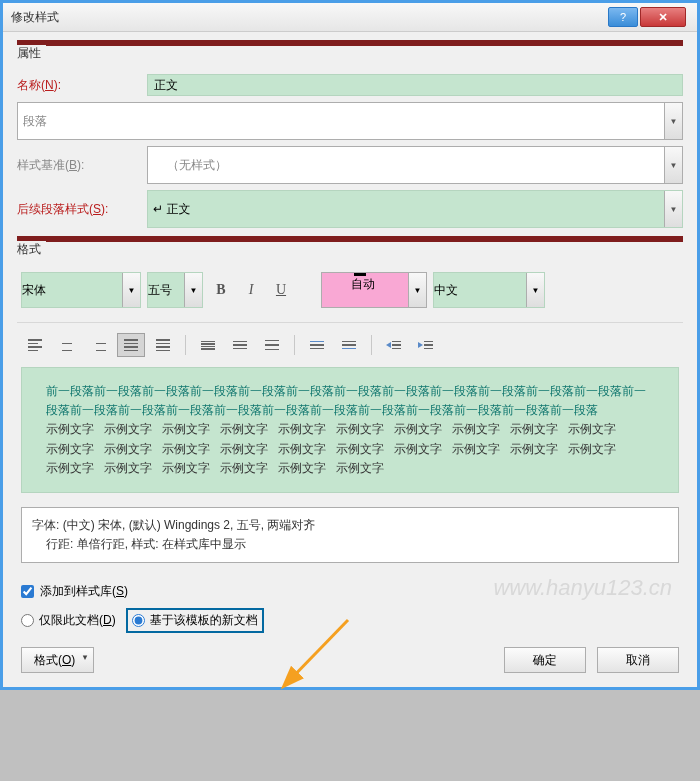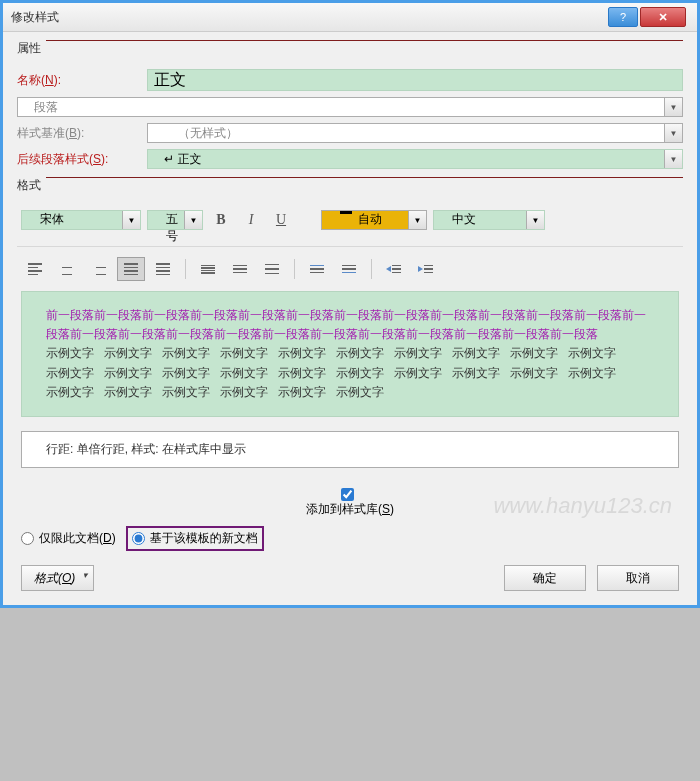--- a/index.html
+++ b/index.html
@@ -5,53 +5,53 @@
 * { box-sizing: border-box; margin: 0; padding: 0; }
 body { font-family: "Microsoft YaHei", "SimSun", Arial, sans-serif; font-size: 12px; background: #c0c0c0; }
 .dialog { width: 700px; background: #f0f0f0; border: 3px solid #4a9ee8; position: relative; }
 .titlebar { background: linear-gradient(to bottom, #f8f8f8, #e6e6e6); padding: 4px 11px 4px 8px; display: flex; align-items: center; justify-content: space-between; border-bottom: 1px solid #ccc; }
 .titlebar-title { font-size: 12px; color: #333; }
 .titlebar-btns { display: flex; }
 .tb-btn { width: 30px; height: 20px; display: flex; align-items: center; justify-content: center; font-size: 11px; cursor: pointer; margin-left: 2px; }
 .tb-help { background: linear-gradient(to bottom, #7bb8f0, #3a8dd8); color: white; border: 1px solid #2978c7; border-radius: 2px; }
 .tb-close { background: linear-gradient(to bottom, #e88080, #c83838); width: 46px; color: white; border: 1px solid #a02828; border-radius: 2px; font-weight: bold; }
 .content { padding: 8px 14px 14px 14px; }
-.fieldset { border: none; border-top: 1px solid #7f1d1d; margin-bottom: 8px; }
+.fieldset { border: none; border-top: 6px solid #7f1d1d; margin-bottom: 8px; }
 .fieldset-label { display: inline-block; background: #f0f0f0; color: #333; padding-right: 5px; margin-top: -8px; margin-bottom: 6px; }
 .prop-row { display: flex; align-items: center; margin: 6px 0; }
 .prop-label { width: 130px; color: #b91c1c; }
 .prop-label .u { text-decoration: underline; }
-.txt-input { flex: 1; height: 22px; padding: 2px 6px; background: #c5e5cf; border: 1px solid #b5d5bf; font-size: 16px; }
-.select { flex: 1; height: 20px; position: relative; background: #fff; border: 1px solid #adadad; display: flex; align-items: center; padding: 0 16px; }
+.txt-input { flex: 1; height: 22px; padding: 2px 6px; background: #c5e5cf; border: 1px solid #b5d5bf; font-size: 12px; }
+.select { flex: 1; height: 38px; position: relative; background: #fff; border: 1px solid #adadad; display: flex; align-items: center; padding: 0 5px; }
 .select.green { background: #c5e5cf; border-color: #b5d5bf; }
 .select.disabled { color: #888; }
 .select .arrow { position: absolute; right: 0; top: 0; width: 18px; height: 100%; border-left: 1px solid #adadad; background: linear-gradient(to bottom, #f8f8f8, #dedede); display: flex; align-items: center; justify-content: center; font-size: 8px; color: #555; }
 .fmt-row { display: flex; align-items: center; gap: 6px; margin: 8px 0 14px 0; padding-left: 4px; }
-.fmt-sel { position: relative; background: #c5e5cf; border: 1px solid #b5d5bf; height: 20px; display: flex; align-items: flex-start; padding: 0 22px 0 18px; }
-.fmt-sel.white { background: #eab308; border-color: #adadad; }
+.fmt-sel { position: relative; background: #c5e5cf; border: 1px solid #b5d5bf; height: 36px; display: flex; align-items: center; padding: 0 22px 0 0; }
+.fmt-sel.white { background: #f9a8d4; border-color: #adadad; flex-direction: column; }
 .fmt-sel .arr2 { position: absolute; right: 0; top: 0; width: 18px; height: 100%; border-left: 1px solid #adadad; background: linear-gradient(to bottom, #f8f8f8, #dedede); display: flex; align-items: center; justify-content: center; font-size: 8px; }
 .fmt-btn { width: 24px; height: 24px; border: none; background: transparent; display: flex; align-items: center; justify-content: center; font-family: "Times New Roman"; font-size: 14px; color: #555; cursor: pointer; }
 .hr-light { border: none; border-top: 1px solid #d8d8d8; margin: 4px 0 10px 0; }
 .para-row { display: flex; align-items: center; gap: 4px; padding-left: 4px; margin-bottom: 10px; }
 .para-btn { width: 28px; height: 24px; border: 1px solid transparent; background: transparent; display: flex; align-items: center; justify-content: center; cursor: pointer; }
 .para-btn.active { background: #d5d5d5; border: 1px solid #a0a0a0; }
 .para-sep { width: 1px; height: 20px; background: #c8c8c8; margin: 0 4px; }
 .preview-box { background: #c5e5cf; border: 1px solid #b5d5bf; padding: 14px 24px; margin: 0 4px; font-size: 12px; line-height: 1.6; }
-.prev-dim { color: #a21caf; }
+.prev-dim { color: #0f766e; }
 .prev-txt { color: #333; font-family: "SimSun"; }
 .prev-txt span { margin-right: 10px; white-space: nowrap; }
 .desc-box { border: 1px solid #adadad; background: #fff; padding: 8px 10px; margin: 14px 4px 0 4px; font-size: 12px; color: #333; line-height: 1.6; }
-.check-row { display: flex; align-items: center; margin: 20px 4px 8px 4px; font-size: 12px; flex-direction: column; }
+.check-row { display: flex; align-items: center; margin: 20px 4px 8px 4px; font-size: 12px; }
 .check-row input[type=checkbox] { margin-right: 6px; accent-color: #2a7ad2; }
 .radio-row { display: flex; align-items: center; margin: 4px 4px 14px 4px; font-size: 12px; }
 .radio-row label { display: flex; align-items: center; margin-right: 10px; }
 .radio-row input[type=radio] { margin-right: 5px; accent-color: #2a7ad2; }
-.red-box { border: 2px solid #701a75; padding: 2px 4px; display: flex; align-items: center; }
+.red-box { border: 2px solid #0369a1; padding: 2px 4px; display: flex; align-items: center; }
 .bottom-row { display: flex; align-items: center; justify-content: space-between; margin: 0 4px; }
-.fmt-dd-btn { height: 26px; padding: 0 18px 0 12px; border: 1px solid #adadad; background: linear-gradient(to bottom, #fcfcfc, #e4e4e4); font-size: 12px; cursor: pointer; position: relative; font-style: italic; }
+.fmt-dd-btn { height: 26px; padding: 0 18px 0 12px; border: 1px solid #adadad; background: linear-gradient(to bottom, #fcfcfc, #e4e4e4); font-size: 12px; cursor: pointer; position: relative; }
 .fmt-dd-btn::after { content: "▾"; position: absolute; right: 6px; font-size: 9px; color: #444; }
 .btn { height: 26px; padding: 0 28px; border: 1px solid #adadad; background: linear-gradient(to bottom, #fcfcfc, #e4e4e4); font-size: 12px; cursor: pointer; margin-left: 8px; }
 .align-icon { width: 14px; height: 12px; display: inline-flex; flex-direction: column; justify-content: space-between; }
 .align-icon i { display: block; height: 1.5px; background: #666; }
 .watermark { position: absolute; right: 25px; bottom: 86px; color: #d8d8d8; font-size: 22px; font-family: Arial; font-style: italic; pointer-events: none; }
 .line-space-icon { width: 14px; display: inline-flex; flex-direction: column; gap: 2px; }
 .line-space-icon i { height: 1.5px; background: #666; display: block; }
 .indent-icon { width: 16px; height: 12px; display: inline-flex; align-items: center; gap: 1px; }
 .indent-icon .tr-l { width: 0; height: 0; border-top: 3px solid transparent; border-bottom: 3px solid transparent; border-right: 5px solid #5a8ac8; }
 .indent-icon .tr-r { width: 0; height: 0; border-top: 3px solid transparent; border-bottom: 3px solid transparent; border-left: 5px solid #5a8ac8; }
@@ -235,20 +235,21 @@
             </span>
           </button>
       </div>
 
       <div class="preview-box">
         <div class="prev-dim">前一段落前一段落前一段落前一段落前一段落前一段落前一段落前一段落前一段落前一段落前一段落前一段落前一段落前一段落前一段落前一段落前一段落前一段落前一段落前一段落前一段落前一段落前一段落前一段落</div>
         <div class="prev-txt" id="sample-container"><span>示例文字</span><span>示例文字</span><span>示例文字</span><span>示例文字</span><span>示例文字</span><span>示例文字</span><span>示例文字</span><span>示例文字</span><span>示例文字</span><span>示例文字</span><span>示例文字</span><span>示例文字</span><span>示例文字</span><span>示例文字</span><span>示例文字</span><span>示例文字</span><span>示例文字</span><span>示例文字</span><span>示例文字</span><span>示例文字</span><span>示例文字</span><span>示例文字</span><span>示例文字</span><span>示例文字</span><span>示例文字</span><span>示例文字</span></div>
       </div>
 
       <div class="desc-box">
+        <div>字体: (中文) 宋体, (默认) Wingdings 2, 五号, 两端对齐</div>
         <div style="padding-left:14px">行距: 单倍行距, 样式: 在样式库中显示</div>
       </div>
     </div>
 
     <div class="check-row">
       <input type="checkbox" checked="" style="">
       <label><span>添加到样式库(</span><span class="u">S</span><span>)</span></label>
     </div>
 
     <div class="radio-row">

